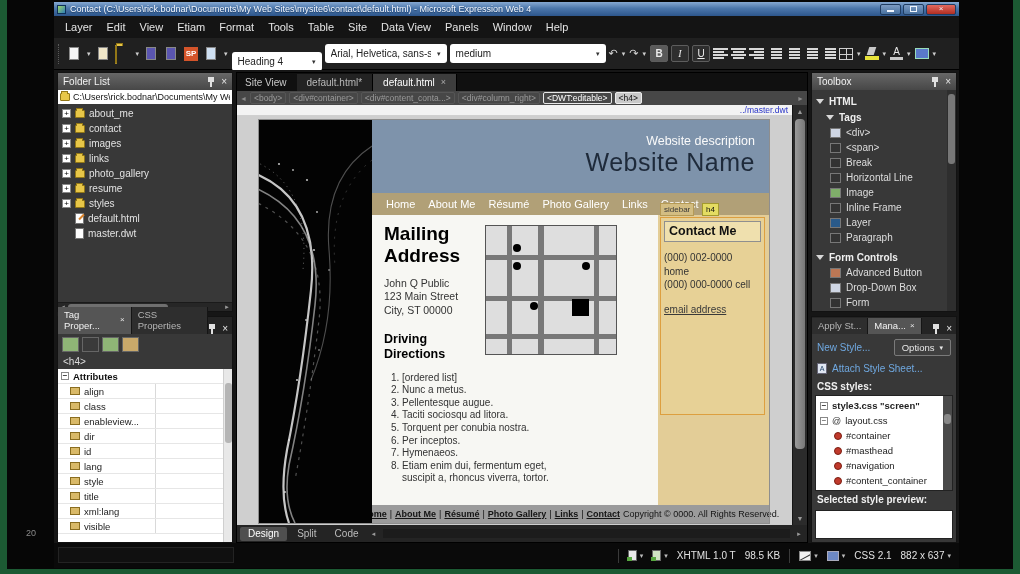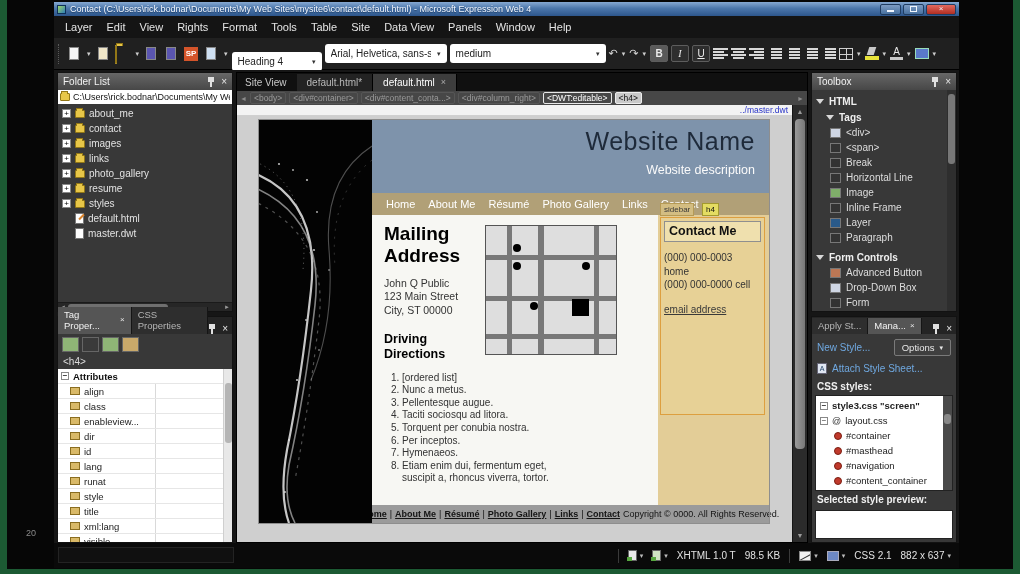--- a/index.html
+++ b/index.html
@@ -222,21 +222,21 @@
         </span>
       <span class="winbtn close">
           <span>×</span>
         </span>
     </div>
 
     <div id="menubar">
       <span class="menu-item">Layer</span>
       <span class="menu-item">Edit</span>
       <span class="menu-item">View</span>
-      <span class="menu-item">Rights</span>
+      <span class="menu-item">Etiam</span>
       <span class="menu-item">Format</span>
       <span class="menu-item">Tools</span>
       <span class="menu-item">Table</span>
       <span class="menu-item">Site</span>
       <span class="menu-item">Data View</span>
       <span class="menu-item">Panels</span>
       <span class="menu-item">Window</span>
       <span class="menu-item">Help</span>
     </div>
 
@@ -458,25 +458,20 @@
                   <span class="attr-val"></span>
                 </div>
               <div class="attr-row">
                   <span class="attr-icon"></span>
                   <span class="attr-name">id</span>
                   <span class="attr-val"></span>
                 </div>
               <div class="attr-row">
                   <span class="attr-icon"></span>
                   <span class="attr-name">lang</span>
-                  <span class="attr-val"></span>
-                </div>
-              <div class="attr-row">
-                  <span class="attr-icon"></span>
-                  <span class="attr-name">runat</span>
                   <span class="attr-val"></span>
                 </div>
               <div class="attr-row">
                   <span class="attr-icon"></span>
                   <span class="attr-name">style</span>
                   <span class="attr-val"></span>
                 </div>
               <div class="attr-row">
                   <span class="attr-icon"></span>
                   <span class="attr-name">title</span>
@@ -547,22 +542,22 @@
                     <circle cx="30" cy="320" r="0.9"></circle>
                     <circle cx="70" cy="150" r="0.8"></circle>
                   <circle cx="26" cy="372" r="1"></circle>
                     <circle cx="60" cy="230" r="0.8"></circle>
                 </g>
               </svg>
             </div>
 
             <div id="page-main">
               <div id="masthead">
+                <div id="site-desc">Website description</div>
                 <div id="site-title">Website Name</div>
-                <div id="site-desc">Website description</div>
               </div>
               <div id="page-nav">
                 <span class="nav-link">Home</span>
                 <span class="nav-link">About Me</span>
                 <span class="nav-link">Résumé</span>
                 <span class="nav-link">Photo Gallery</span>
                 <span class="nav-link">Links</span>
                 <span class="nav-link">Contact</span>
               </div>
               <div id="page-body">
@@ -597,21 +592,21 @@
                     <span class="map-dot" style="left:34%;top:59%;"></span>
                     <span class="map-square" style="left:66%;top:57%;"></span>
                   </div>
                 </div>
                 <div id="sidebar">
                   <span class="vis-tag" id="tag-sidebar">sidebar</span>
                   <span class="vis-tag" id="tag-h4">h4</span>
                   <div id="sb-region">
                     <div id="contact-h">Contact Me</div>
                     <div id="phones">
-                      <div>(000) 000-0003</div>
+                      <div>(000) 002-0000</div>
                       <div>home</div>
                       <div>(000) 000-0000 cell</div>
                     </div>
                     <span id="email-link">email address</span>
                   </div>
                 </div>
               </div>
               <div id="page-footer">
                 <span class="f-link">Home</span>
                 <span>|</span>
@@ -629,20 +624,28 @@
             </div>
           </div>
 
           <div class="vscroll">
             <div class="arrow">▲</div>
             <div class="thumb"></div>
             <div class="arrow down">▼</div>
           </div>
         </div>
 
+        <div id="viewbar">
+          <span class="vtab active">Design</span>
+          <span class="vtab">Split</span>
+          <span class="vtab">Code</span>
+          <span class="scroll-arrow">◄</span>
+          <span class="track"></span>
+          <span class="scroll-arrow">►</span>
+        </div>
       </div>
 
       <div id="col-right" class="side-col">
 
         <div class="panel" style="height:240px;">
           <div class="panel-h">
             <span class="panel-title">Toolbox</span>
             <span class="pin-icon"></span>
             <span class="x-icon">×</span>
           </div>

